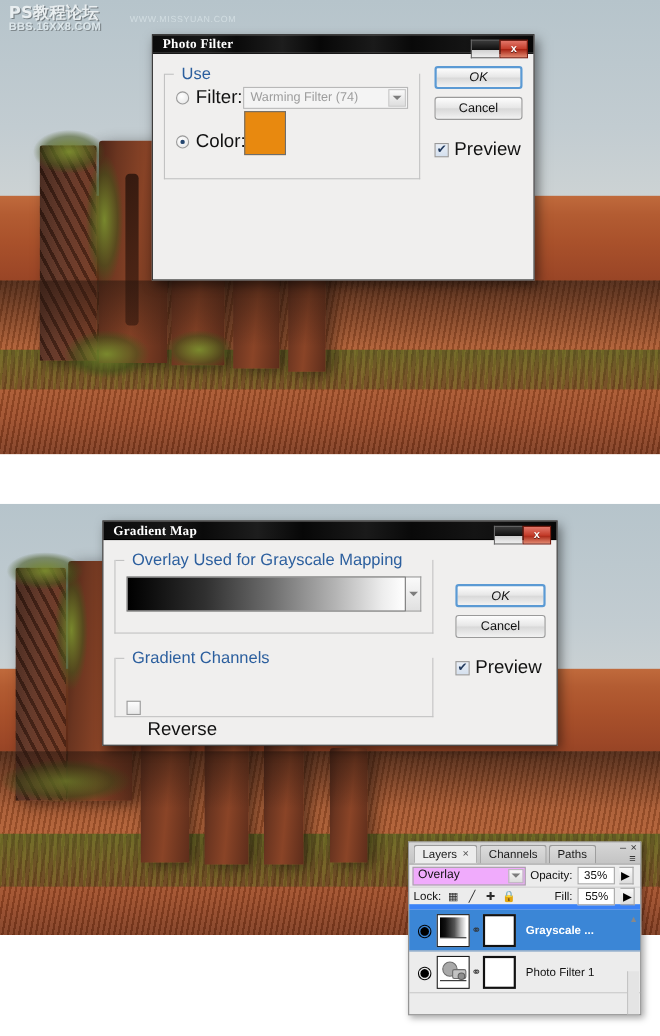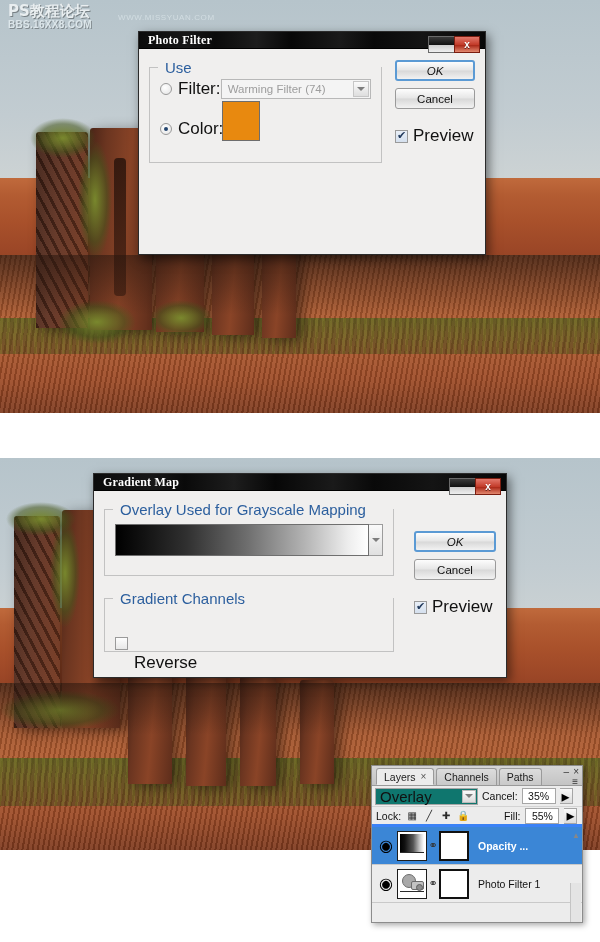--- a/index.html
+++ b/index.html
@@ -243,41 +243,41 @@
   .panel-btns { position:absolute; right:3px; top:1px; display:flex; gap:4px; align-items:center; }
   .panel-btns span { font-size:10px; color:#3a3a3a; line-height:10px; }
   .panel-menu { position:absolute; right:4px; top:10px; font-size:10px; color:#333; }
 
   .mode-row {
     height:21px; display:flex; align-items:center;
     padding:0 3px; gap:4px;
     border-bottom:1px solid #d3d3d3;
   }
   .mode-select {
-    width:103px; height:17px; border:1px solid #a6a6a6; background:#0f766e;
-    font-size:15px; color:#111; display:flex; align-items:center;
+    width:103px; height:17px; border:1px solid #a6a6a6; background:#f0abfc;
+    font-size:11px; color:#111; display:flex; 
     padding-left:4px; position:relative;
   }
   .mode-select .ab {
     position:absolute; right:1px; top:1px; bottom:1px; width:14px;
     background:linear-gradient(#fafafa,#dcdcdc); border:1px solid #bbb;
     display:flex;align-items:center;justify-content:center;
   }
   .minilabel { font-size:10.5px; color:#111; }
   .minibox {
     height:16px; border:1px solid #a6a6a6; background:#fff;
     font-size:10.5px; color:#111; display:flex; align-items:center;
     justify-content:center; padding:0 3px;
   }
   .spin {
     width:13px; height:16px; border:1px solid #a6a6a6; border-left:none;
     background:linear-gradient(#fafafa,#dcdcdc);
     display:flex; align-items:center; justify-content:center;
   }
-  .lock-row { height:20px; display:flex; align-items:center; padding:0 4px; gap:5px; border-bottom:3px solid #3b82f6; }
+  .lock-row { height:20px; display:flex; align-items:center; padding:0 4px; gap:5px; border-bottom:5px solid #3b82f6; }
   .lockicon { width:12px; height:12px; display:flex; align-items:center; justify-content:center; font-size:10px; color:#2a2a2a; }
 
   .layer-row {
     height:38px; display:flex; align-items:center; padding:0 3px;
     border-bottom:1px solid #c9c9c9; position:relative;
   }
   .layer-row.selected { background:#3b86d6; }
   .layer-row.selected .layer-name { color:#fff; font-weight:bold; }
   .eye { width:22px; display:flex; align-items:center; justify-content:center; }
   .thumb-grad {
@@ -476,21 +476,21 @@
     <div class="panel-menu">≡</div>
   </div>
 
   <div class="mode-row">
     <div class="mode-select">
       <span>Overlay</span>
       <span class="ab">
           <span class="caret"></span>
         </span>
     </div>
-    <span class="minilabel">Cancel:</span>
+    <span class="minilabel">Opacity:</span>
     <span class="minibox" style="width:34px;">35%</span>
     <span class="spin">▸</span>
   </div>
 
   <div class="lock-row">
     <span class="minilabel">Lock:</span>
     <span class="lockicon">▦</span>
     <span class="lockicon">╱</span>
     <span class="lockicon">✚</span>
     <span class="lockicon">🔒</span>
@@ -500,21 +500,21 @@
   </div>
 
   <div class="layer-row selected">
     <span class="eye">◉</span>
     <span class="thumb-grad">
       <span class="gfill"></span>
         <span class="gbar"></span>
     </span>
     <span class="linkicon">⚭</span>
     <span class="mask-thumb"></span>
-    <span class="layer-name">Opacity ...</span>
+    <span class="layer-name">Grayscale ...</span>
     <span class="scroll-up" style="position:absolute;right:2px;top:2px;">▲</span>
   </div>
 
   <div class="layer-row">
     <span class="eye">◉</span>
     <span class="thumb-adj">
       <span class="circ"></span>
         <span class="cam"></span>
         <span class="gbar2"></span>
     </span>

